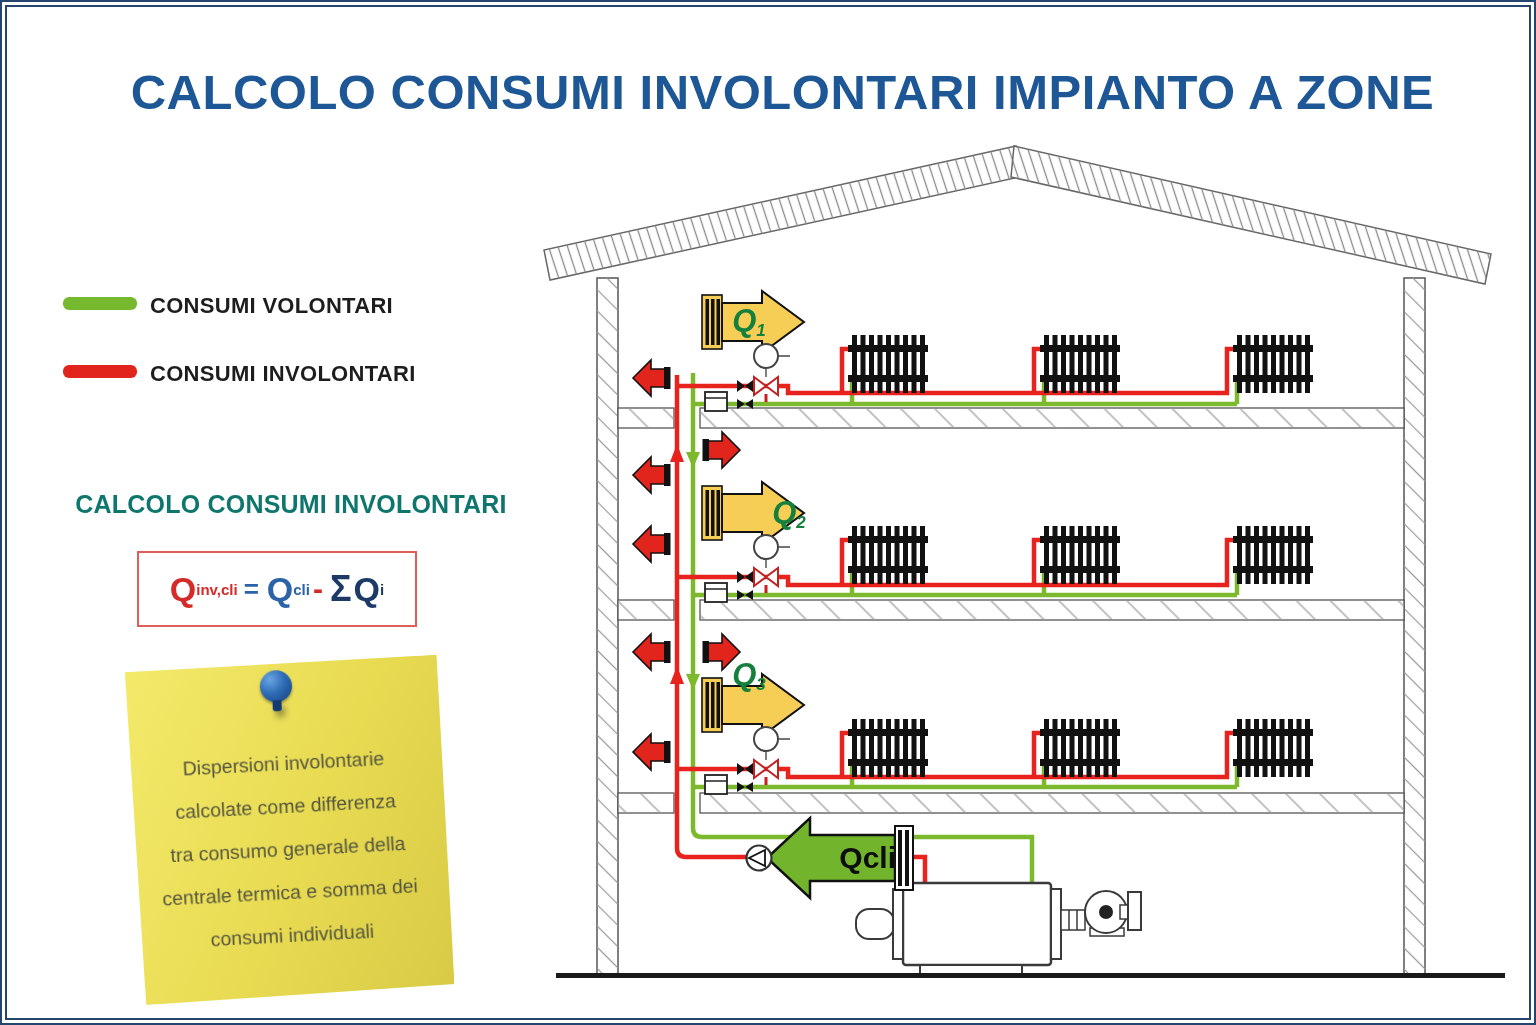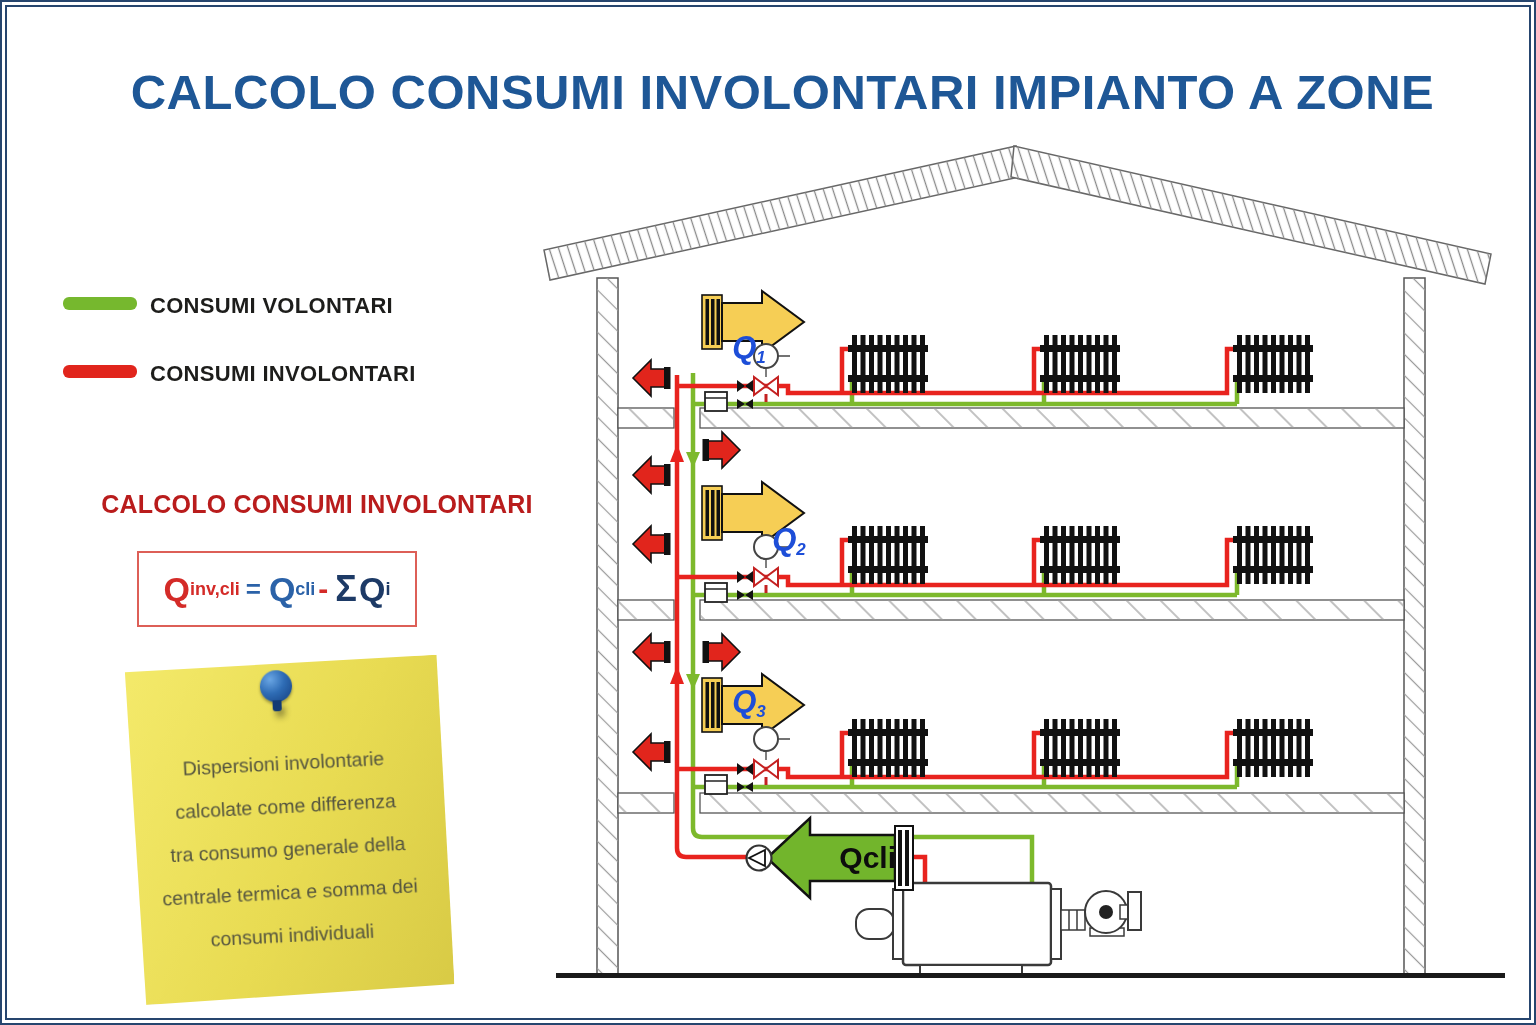--- a/index.html
+++ b/index.html
@@ -6,47 +6,47 @@
   body{width:1536px;height:1025px;position:relative;overflow:hidden;
        font-family:"Liberation Sans",sans-serif;}
   .frame-outer{position:absolute;inset:0;border:2px solid #26456e;pointer-events:none;z-index:40;}
   .frame-inner{position:absolute;inset:5px;border:2px solid #26456e;pointer-events:none;z-index:40;}
   #house-svg{position:absolute;left:0;top:0;z-index:1;}
   .overlay{position:absolute;z-index:10;}
   .page-title{left:0;right:0;top:64px;text-align:center;font-size:49px;font-weight:bold;
               color:#1e5796;letter-spacing:.5px;margin-left:29px;}
   .legend-swatch{height:13px;width:74px;border-radius:6px;}
   .legend-label{font-size:22px;font-weight:bold;color:#1d1d1b;letter-spacing:.3px;}
-  .calc-heading{left:70px;top:490px;width:494px;text-align:center;font-size:25px;
-                font-weight:bold;color:#b91c1c;letter-spacing:.2px;}
+  .calc-heading{left:44px;top:490px;width:494px;text-align:center;font-size:25px;
+                font-weight:bold;color:#0f766e;letter-spacing:.2px;}
   .formula-box{left:137px;top:551px;width:276px;height:72px;background:#fff;
                border:2px solid #dd5f57;display:flex;align-items:center;justify-content:center;
                font-weight:bold;}
   .fq{font-size:34px;}
-  .fsub{font-size:18px;vertical-align:-6px;}
+  .fsub{font-size:15px;vertical-align:-6px;}
   .f-red{color:#d42b28;}
   .f-blue{color:#2b62a8;}
   .f-navy{color:#1d3a66;}
   .f-eq{font-size:26px;margin:0 8px 0 6px;}
   .f-minus{font-size:30px;margin:0 7px 0 3px;}
   .f-sigma{font-size:36px;margin-right:2px;}
   .sticky-note{left:124px;top:660px;width:325px;height:340px;transform:rotate(-2deg);
                background:linear-gradient(115deg,#f4ea6b 0%,#e8db52 55%,#d8ca45 100%);
                clip-path:polygon(2% 2%,98% 0%,100% 97%,5% 100%);
                filter:drop-shadow(-7px 9px 9px rgba(70,70,30,.45));}
   .note-text{padding-top:82px;text-align:center;transform:rotate(-1deg);}
   .note-line{font-size:19.5px;color:#55553f;line-height:43px;}
   .pin{position:absolute;left:140px;top:10px;width:34px;height:46px;}
   .pin-head{width:32px;height:32px;border-radius:50%;margin:0 auto;
             background:radial-gradient(circle at 32% 28%,#6aa6e4 0%,#2e6cb5 45%,#143d7d 100%);
             box-shadow:0 2px 3px rgba(0,0,0,.35);}
   .pin-neck{width:9px;height:11px;background:#123a74;margin:-2px auto 0;
             border-radius:0 0 3px 3px;box-shadow:3px 6px 6px rgba(40,40,20,.45);}
   .zone-label{width:58px;text-align:center;font-size:31px;font-weight:bold;
-              font-style:italic;color:#1d4ed8;margin-top:27px;}
+              font-style:italic;color:#15803d;}
   .zone-sub{font-size:17px;font-style:italic;vertical-align:-5px;}
   .qcli-label{left:812px;top:841px;width:84px;text-align:right;font-size:30px;
               font-weight:bold;color:#0d0d0d;}
 </style>
 </head>
 <body>
 
 <svg id="house-svg" width="1536" height="1025" viewBox="0 0 1536 1025">
   <defs>
     <pattern id="hatchRoof" patternUnits="userSpaceOnUse" width="9" height="9" patternTransform="rotate(-18)">

